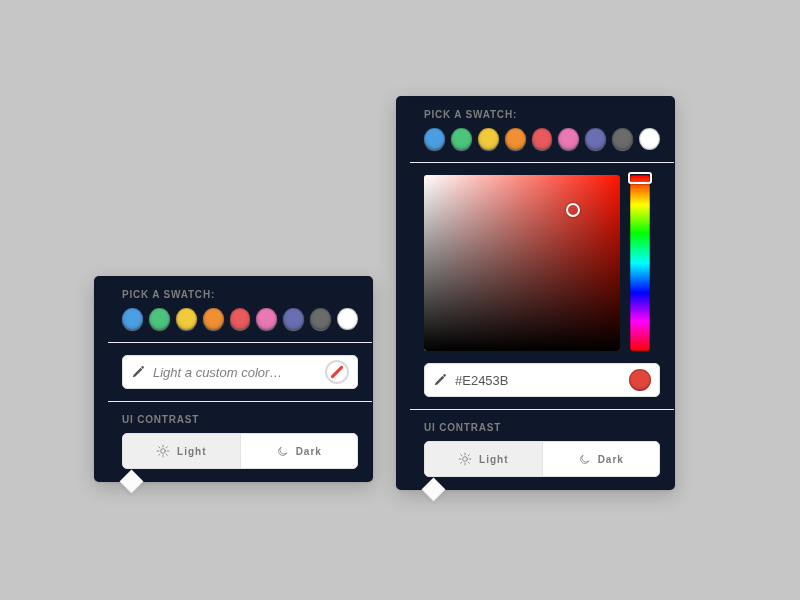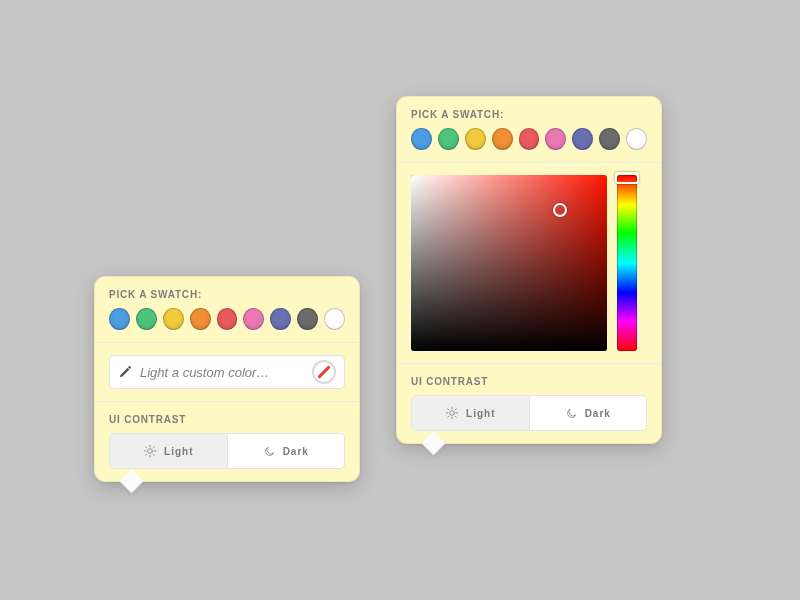--- a/index.html
+++ b/index.html
@@ -1,19 +1,19 @@
 <!DOCTYPE html>
 <html><head>
 <meta charset="utf-8">
 <style>
   html,body{margin:0;padding:0;width:800px;height:600px;background:#C6C6C6;font-family:-apple-system,BlinkMacSystemFont,"Helvetica Neue",Arial,sans-serif;}
   .stage{position:relative;width:800px;height:600px;}
   .popover{
-    position:absolute;background:#fef9c3;border:1px solid rgba(0,0,0,.07);
-    border-radius:11px;box-shadow:0 6px 20px rgba(0,0,0,.18),0 1px 3px rgba(0,0,0,.08);
+    position:absolute;background:#0f172a;border:1px solid rgba(0,0,0,.07);
+    border-radius:5px;box-shadow:0 6px 20px rgba(0,0,0,.18),0 1px 3px rgba(0,0,0,.08);padding-left:13px;
   }
   .popover .tail{
     position:absolute;left:28px;bottom:-9px;width:16px;height:16px;
     background:#FBFBFB;transform:rotate(45deg);
     border-right:1px solid rgba(0,0,0,.07);border-bottom:1px solid rgba(0,0,0,.07);
     box-shadow:2px 2px 4px rgba(0,0,0,.05);
   }
   .section{padding:12px 14px 12px 14px;}
   .divider{height:1px;background:#ECECEC;}
   .label{
@@ -160,20 +160,31 @@
           <div class="hue-bg" id="sv-hue-bg" style="background: rgb(255, 20, 0);"></div>
           <div class="white-g"></div>
           <div class="black-g"></div>
           <div class="cursor" id="sv-cursor" style="left: 76%; top: 20%;"></div>
         </div>
         <div class="hue">
           <div class="thumb" id="hue-thumb" style="top: 1.5%;"></div>
         </div>
       </div>
     </div>
+    <div class="section" style="padding-top:0">
+      <div class="field">
+        <span class="pencil">
+          <svg viewBox="0 0 16 16" width="14" height="14">
+              <path fill="#555" d="M2 14l1-3 8-8 2 2-8 8-3 1zm9.5-11.5l1-1c.4-.4 1-.4 1.4 0l.6.6c.4.4.4 1 0 1.4l-1 1-2-2z"></path>
+            </svg>
+        </span>
+        <span class="hex">#E2453B</span>
+        <span class="preview-dot" id="preview-dot" style="background: rgb(226, 69, 59);"></span>
+      </div>
+    </div>
     <div class="divider"></div>
     <div class="section">
       <div class="label">UI Contrast</div>
       <div class="seg">
         <div class="seg-btn active">
           <span class="ico">
             <svg width="14" height="14" viewBox="0 0 24 24">
                 <g stroke="#8A8A8A" stroke-width="1.6" fill="none" stroke-linecap="round">
                   <circle cx="12" cy="12" r="4"></circle>
                   <path d="M12 2v3M12 19v3M2 12h3M19 12h3M4.6 4.6l2 2M17.4 17.4l2 2M19.4 4.6l-2 2M6.6 17.4l-2 2"></path>

